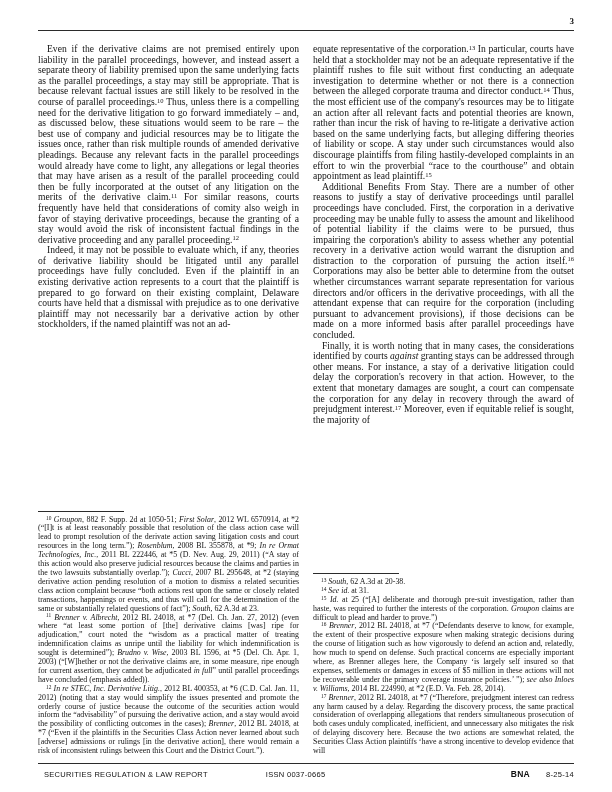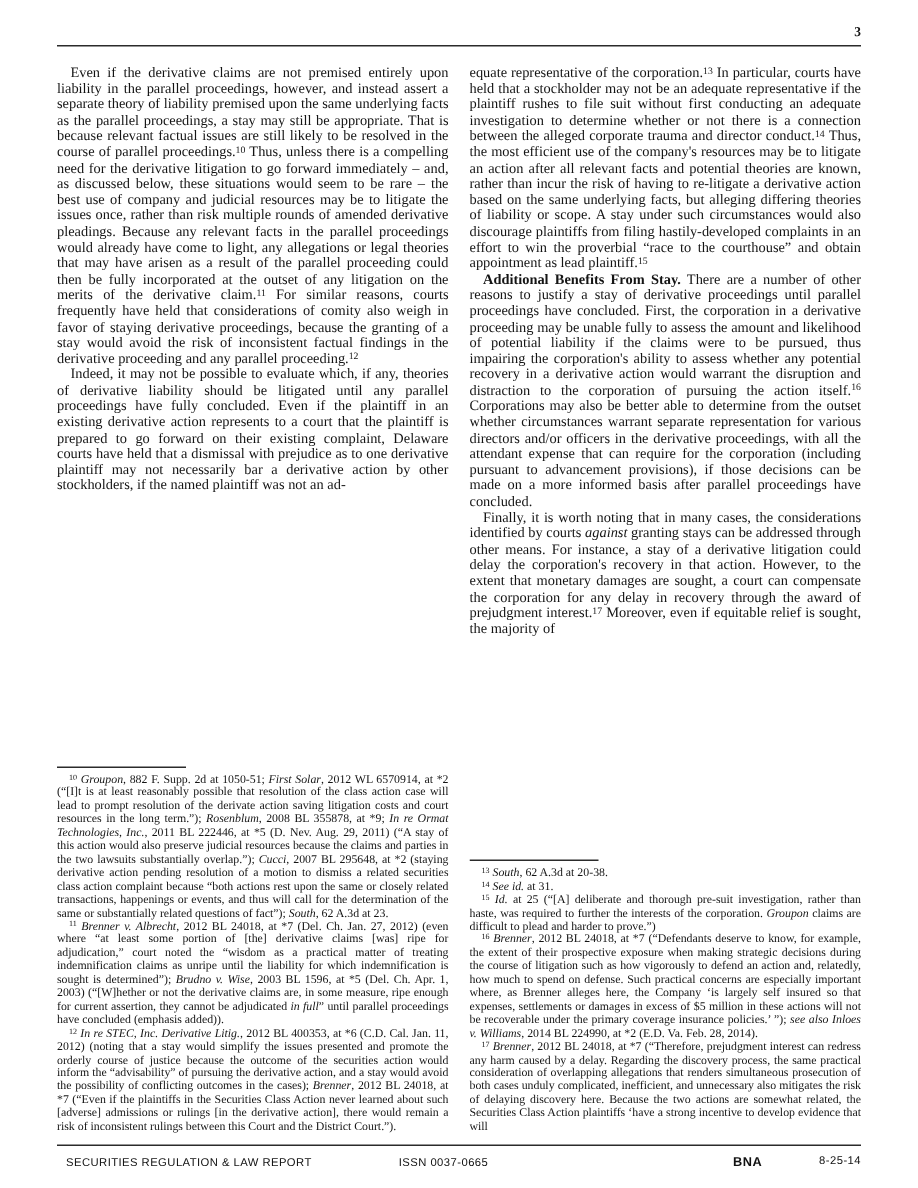--- a/index.html
+++ b/index.html
@@ -45,35 +45,35 @@
     font-size:7.9px; line-height:8.9px;
     text-align:justify;
     hyphens:auto; -webkit-hyphens:auto;
   }
   .footnotes p { margin:0; text-indent:8px; }
   sup {
     font-size:0.68em; line-height:0;
     vertical-align:baseline; position:relative; top:-0.38em;
   }
   em { }
-  strong { font-weight:bold; }
+  strong { font-weight:normal; }
   .footer-rule {
     position:absolute; left:38px; right:38px; bottom:28px;
     border-top:1px solid #2b2b2b;
   }
   .footer {
     position:absolute; left:44px; right:38px; bottom:13px;
     display:flex; align-items:baseline;
     font-family:"Liberation Sans", sans-serif;
     font-size:7.5px; letter-spacing:0.3px; color:#111;
   }
   .footer .issn { margin-left:58px;margin-top:48px; }
-  .footer .footer-right { margin-left:auto; display:flex; align-items:flex-start;padding-left:12px; }
+  .footer .footer-right { margin-left:auto; display:flex; align-items:center;padding-left:12px; }
   .footer .bna { font-weight:bold; font-size:8.5px; }
-  .footer .date { margin-left:38px; }
+  .footer .date { margin-left:16px; }
 </style>
 </head>
 <body>
 
 <div class="page">
 
   <div class="page-number">3</div>
   <div class="top-rule"></div>
 
   <div class="content">

